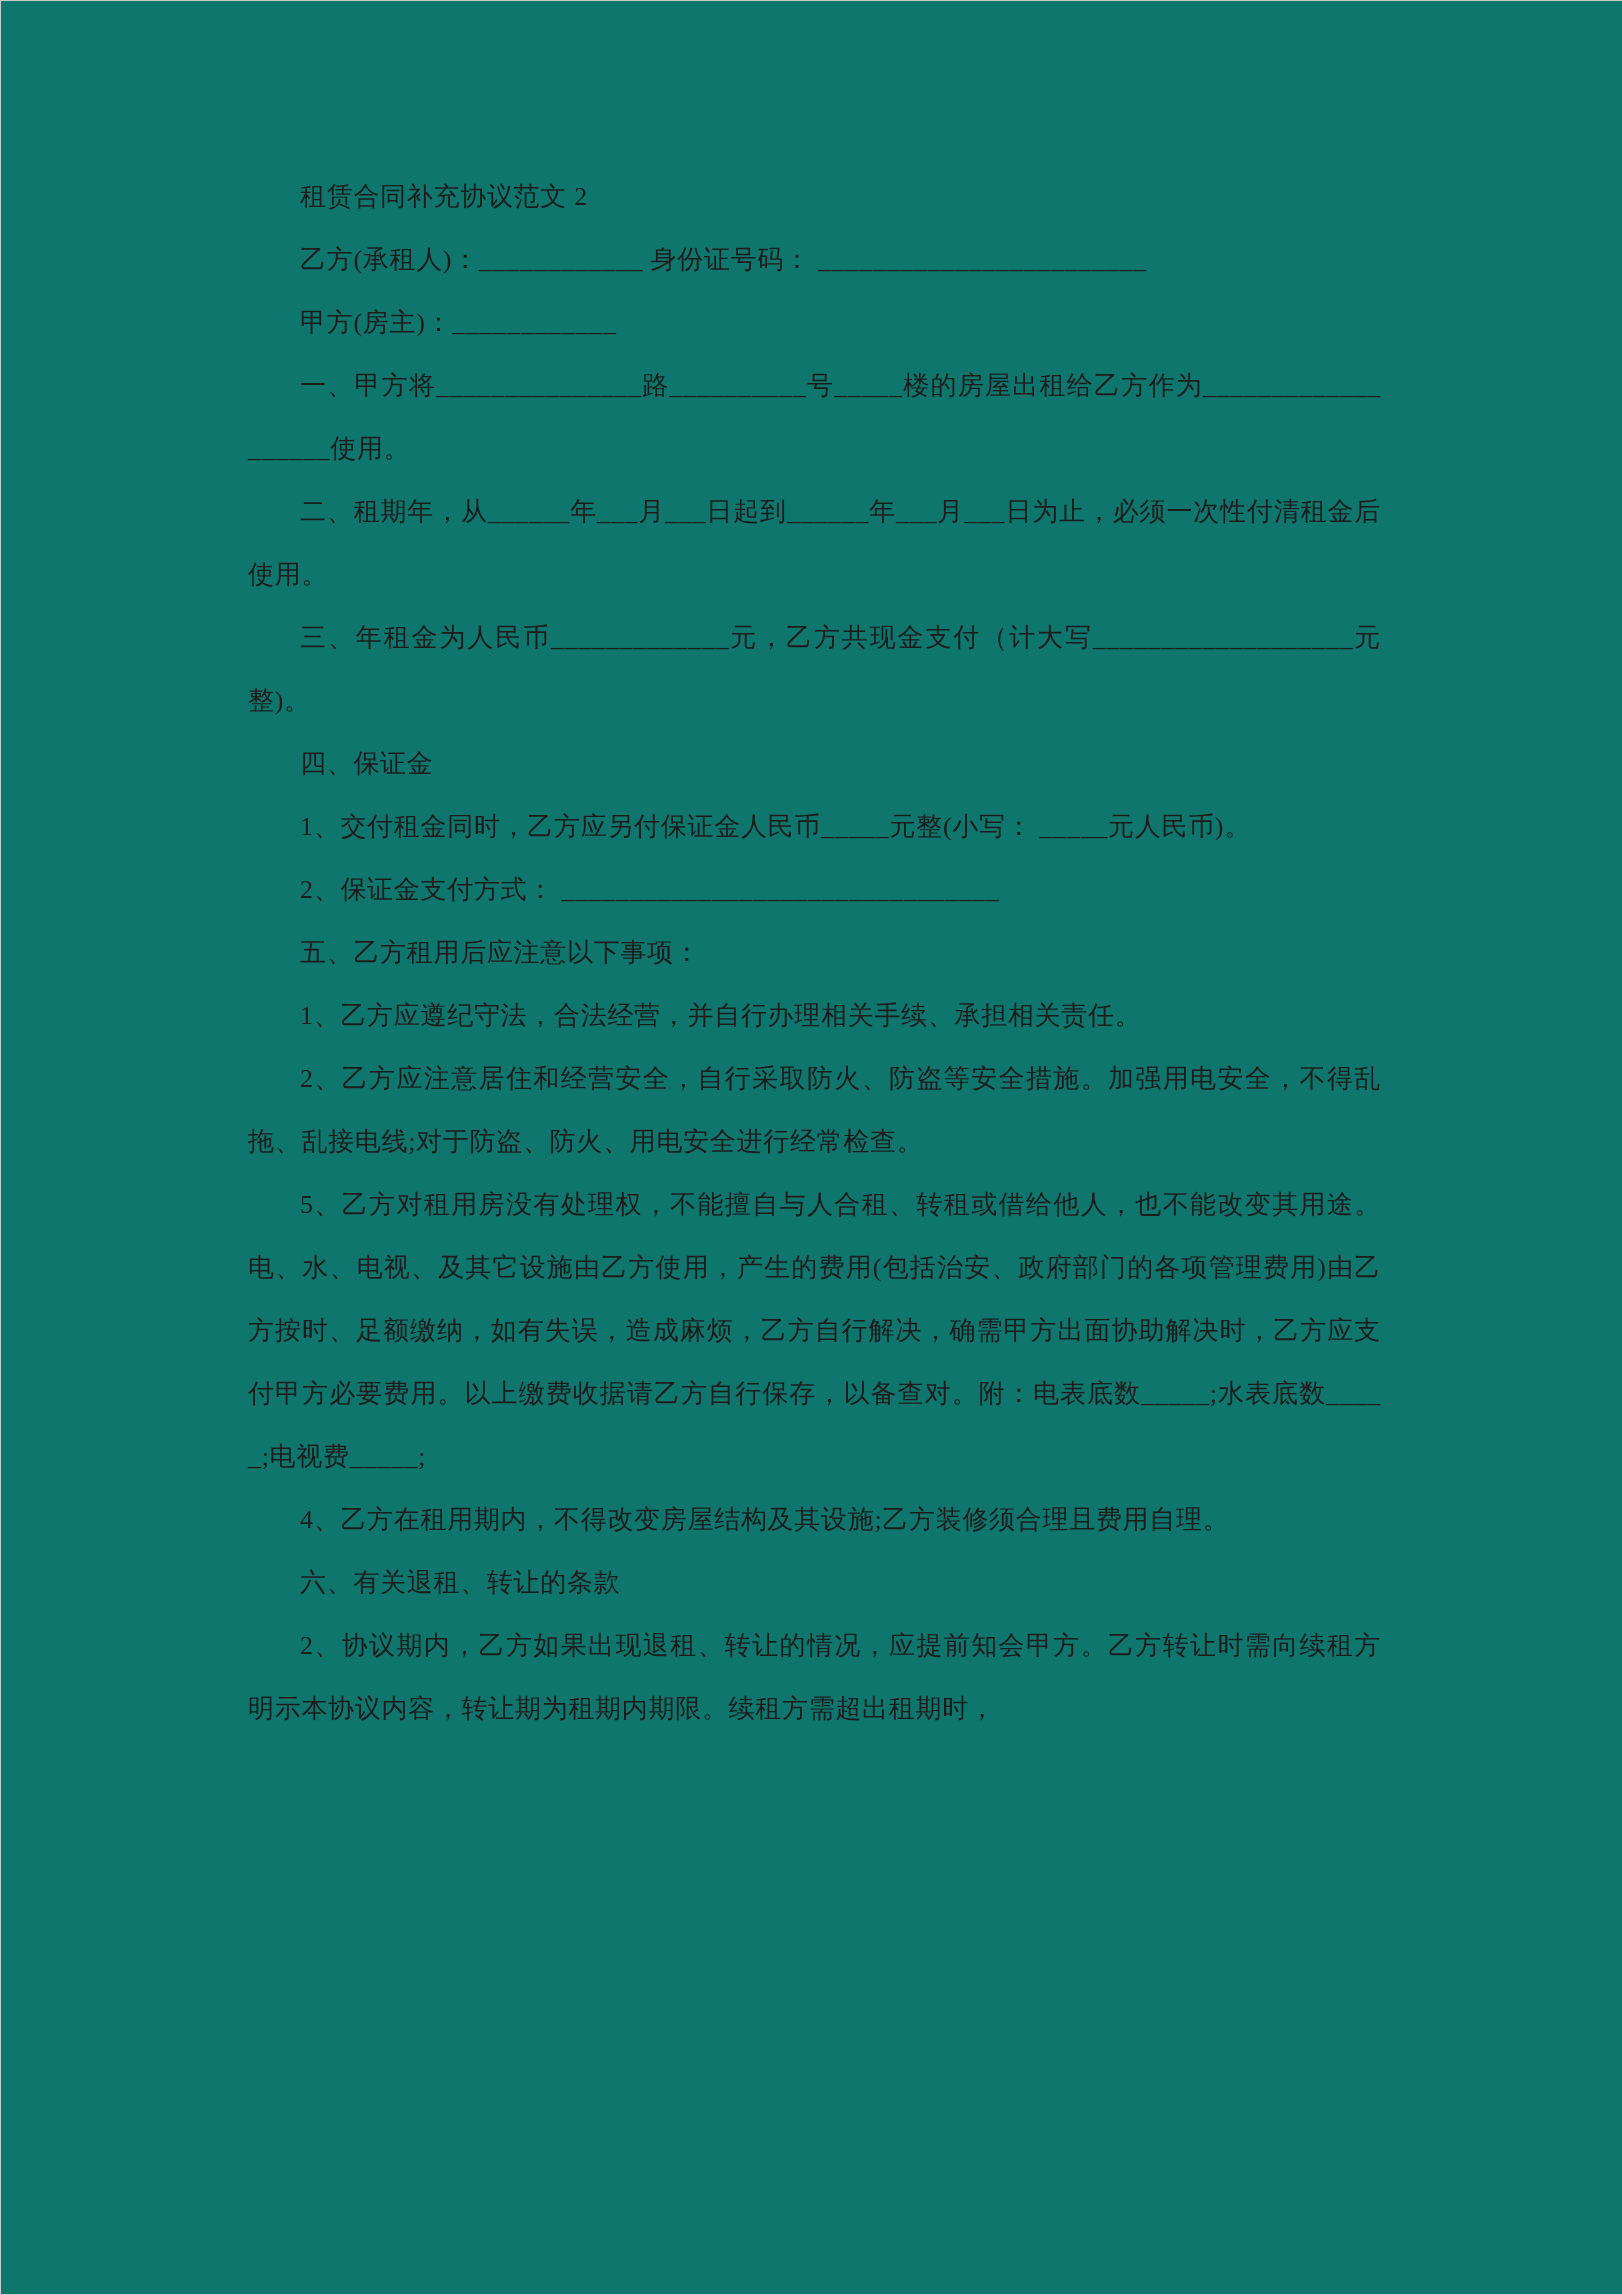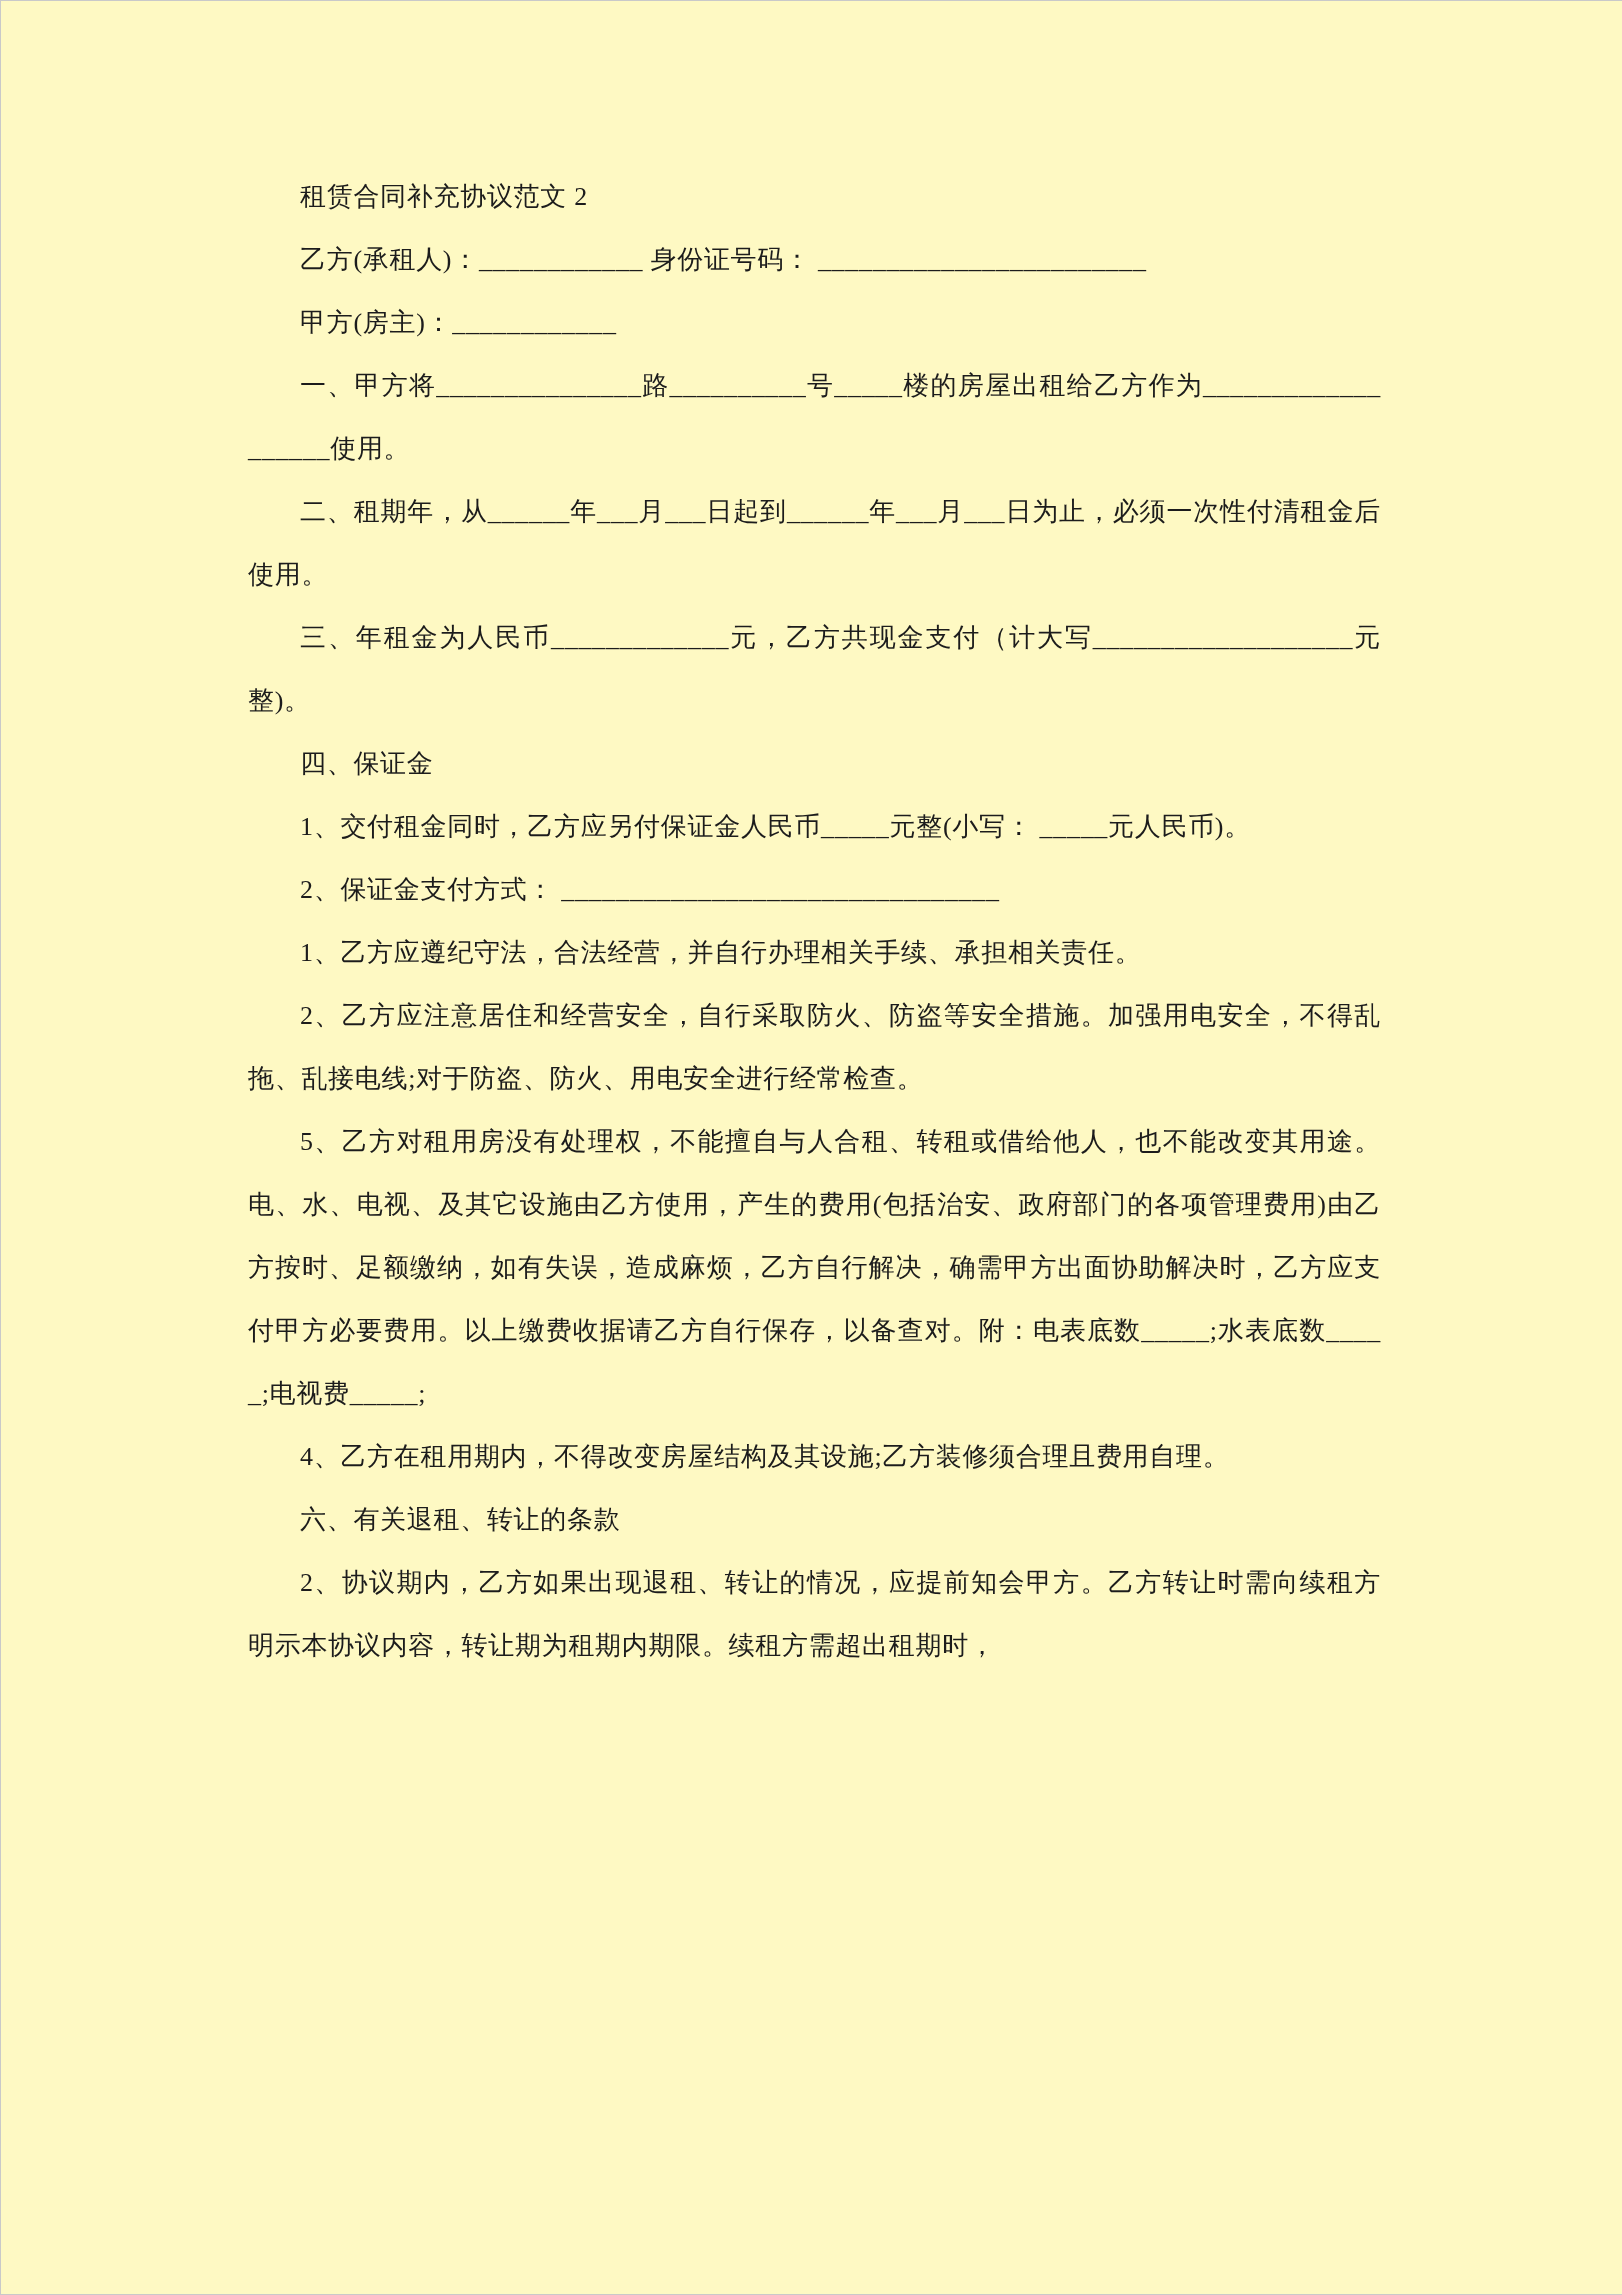--- a/index.html
+++ b/index.html
@@ -5,21 +5,21 @@
   html, body {
     margin: 0;
     padding: 0;
     background: #ffffff;
   }
   .page {
     position: relative;
     width: 1623px;
     height: 2295px;
     box-sizing: border-box;
-    background: #fef9c3;
+    background: #0f766e;
     border: 1.3px solid #c9c9c9;
     overflow: hidden;
     font-family: "Liberation Serif", "DejaVu Serif", serif;
     color: #1c1c1c;
   }
   .content {
     position: absolute;
     top: 164px;
     left: 247px;
     right: 241px;
@@ -45,20 +45,21 @@
   <div class="content">
     <p class="title">租赁合同补充协议范文 2</p>
     <p>乙方(承租人)：____________ 身份证号码： ________________________</p>
     <p>甲方(房主)：____________</p>
     <p>一、甲方将_______________路__________号_____楼的房屋出租给乙方作为___________________使用。</p>
     <p>二、租期年，从______年___月___日起到______年___月___日为止，必须一次性付清租金后使用。</p>
     <p>三、年租金为人民币_____________元，乙方共现金支付（计大写___________________元整)。</p>
     <p>四、保证金</p>
     <p>1、交付租金同时，乙方应另付保证金人民币_____元整(小写： _____元人民币)。</p>
     <p>2、保证金支付方式： ________________________________</p>
+    <p>五、乙方租用后应注意以下事项：</p>
     <p>1、乙方应遵纪守法，合法经营，并自行办理相关手续、承担相关责任。</p>
     <p>2、乙方应注意居住和经营安全，自行采取防火、防盗等安全措施。加强用电安全，不得乱拖、乱接电线;对于防盗、防火、用电安全进行经常检查。</p>
     <p>5、乙方对租用房没有处理权，不能擅自与人合租、转租或借给他人，也不能改变其用途。电、水、电视、及其它设施由乙方使用，产生的费用(包括治安、政府部门的各项管理费用)由乙方按时、足额缴纳，如有失误，造成麻烦，乙方自行解决，确需甲方出面协助解决时，乙方应支付甲方必要费用。以上缴费收据请乙方自行保存，以备查对。附：电表底数_____;水表底数_____;电视费_____;</p>
     <p>4、乙方在租用期内，不得改变房屋结构及其设施;乙方装修须合理且费用自理。</p>
     <p>六、有关退租、转让的条款</p>
     <p>2、协议期内，乙方如果出现退租、转让的情况，应提前知会甲方。乙方转让时需向续租方明示本协议内容，转让期为租期内期限。续租方需超出租期时，</p>
   </div>
 </div>
 
 

